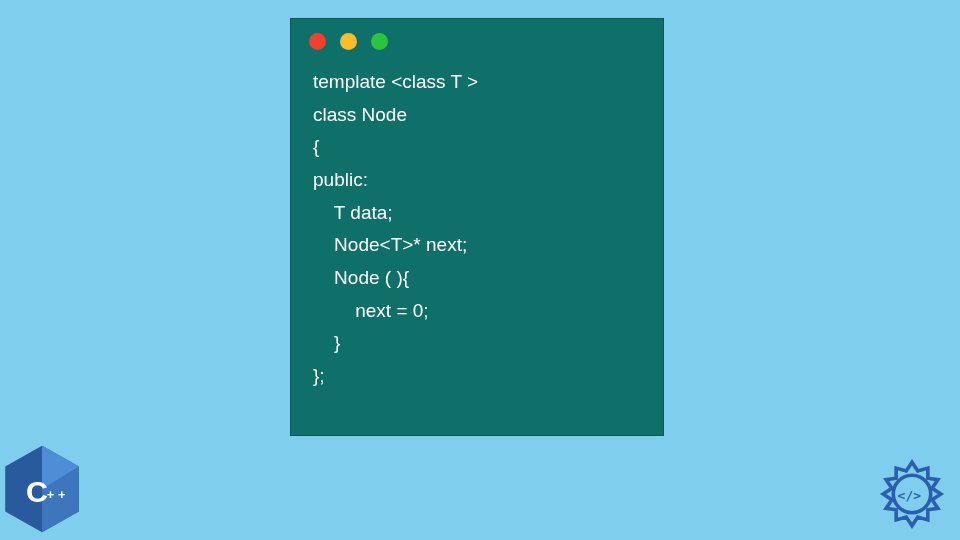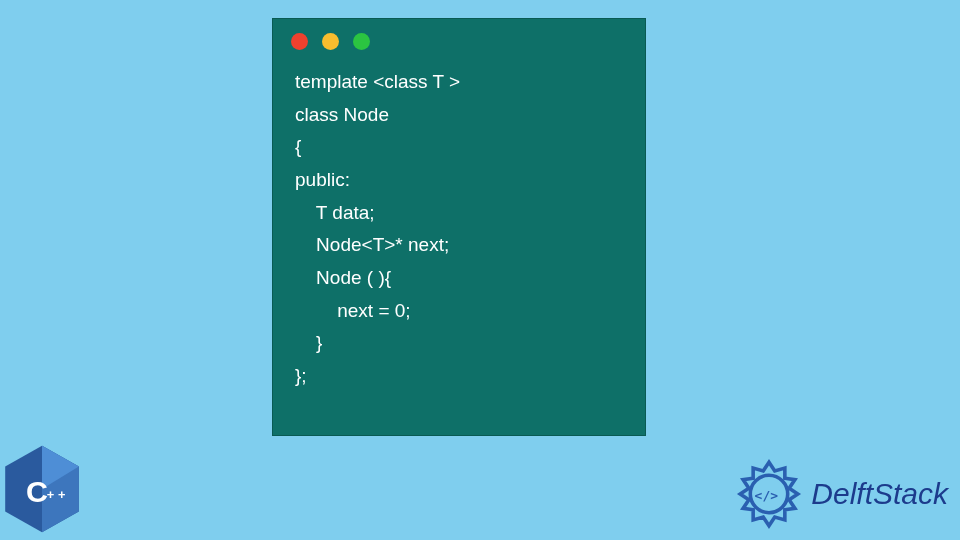--- a/index.html
+++ b/index.html
@@ -6,21 +6,21 @@
   body {
     width: 960px;
     height: 540px;
     background: #7fceee;
     position: relative;
     font-family: Arial, Helvetica, sans-serif;
     overflow: hidden;
   }
   .code-window {
     position: absolute;
-    left: 272px;
+    left: 290px;
     top: 18px;
     width: 374px;
     height: 418px;
     background: #0e7068;
     border: 1px solid #095a53;
   }
   .titlebar {
     display: flex;
     align-items: center;
     gap: 14px;
@@ -104,14 +104,13 @@
 <div class="delftstack-logo">
   <span class="delftstack-emblem">
     <svg viewBox="0 0 100 100" width="72" height="72">
       <g fill="none" stroke="#2a5fb0" stroke-width="5">
         <circle cx="50" cy="50" r="26"></circle>
         <path d="M50 6 L58 18 L72 14 L72 28 L86 30 L78 42 L90 50 L78 58 L86 70 L72 72 L72 86 L58 82 L50 94 L42 82 L28 86 L28 72 L14 70 L22 58 L10 50 L22 42 L14 30 L28 28 L28 14 L42 18 Z"></path>
       </g>
       <text x="30" y="58" font-size="18" fill="#2a5fb0" font-family="monospace" font-weight="bold">&lt;/&gt;</text>
     </svg>
   </span>
-  <span class="delftstack-text">DelftStack</span>
 </div>
 
 </body></html>

